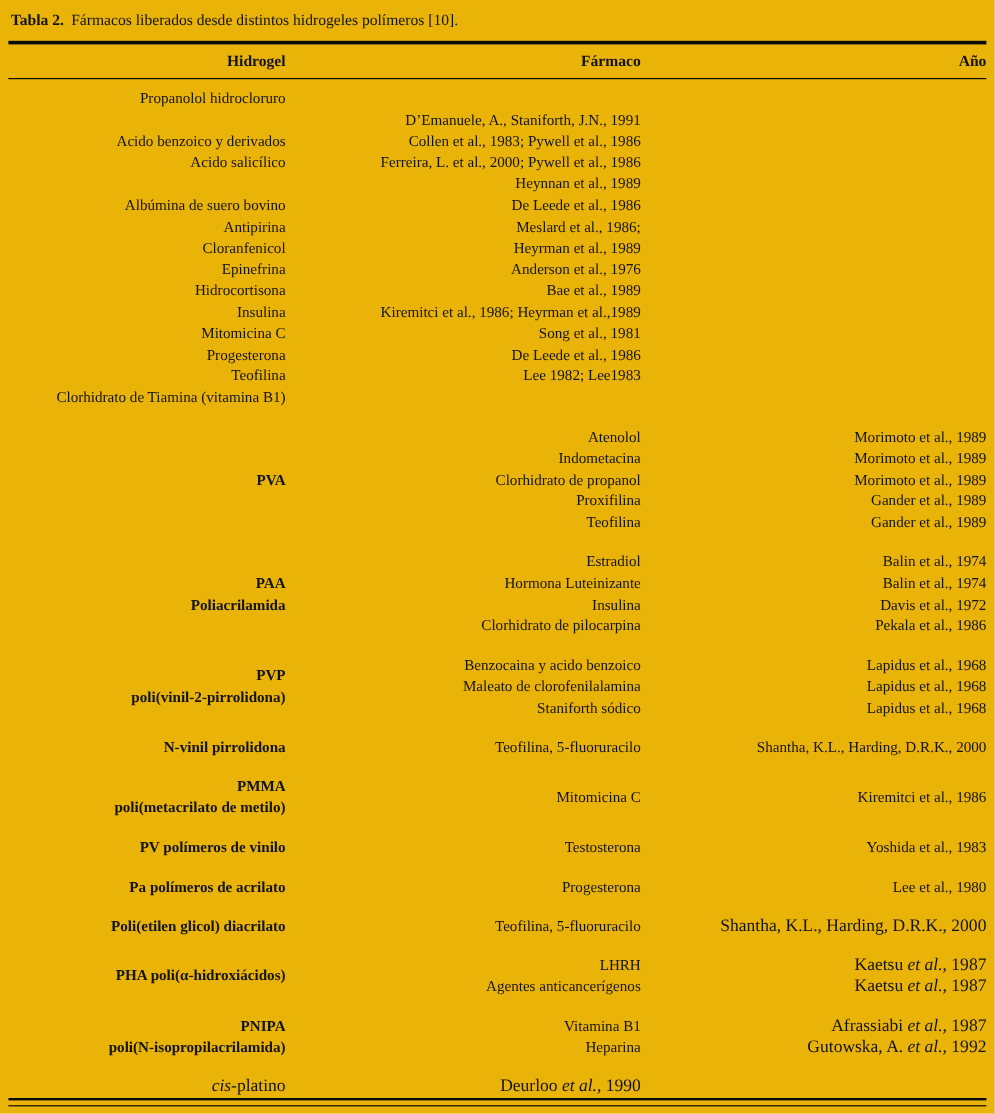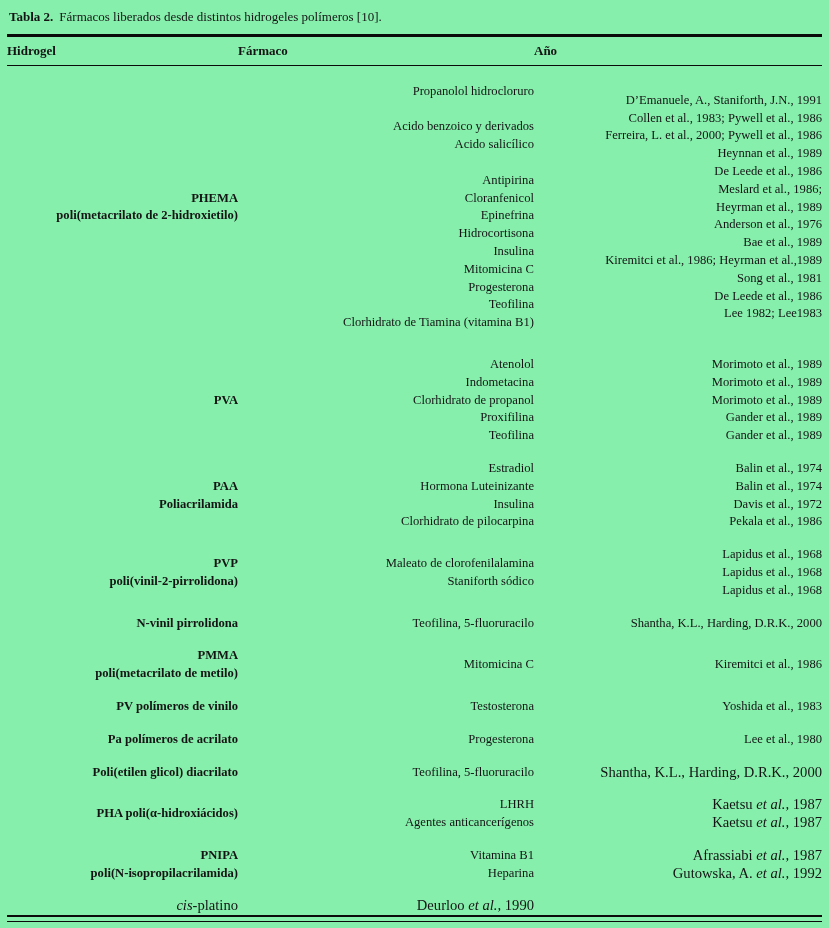--- a/index.html
+++ b/index.html
@@ -1,23 +1,23 @@
 <!DOCTYPE html>
 <html><head>
 <meta charset="utf-8">
 <style>
   * { margin:0; padding:0; box-sizing:border-box; }
   html,body { background:#ffffff; }
   body { width:829px; height:928px; font-family:"Liberation Serif", serif; color:#141414; }
-  .page { width:829px; height:928px; padding:9px 7px 6px 7px; display:flex; flex-direction:column; background:#86efac; }
+  .page { width:829px; height:928px; padding:9px 7px 6px 7px; display:flex; flex-direction:column; background:#eab308; }
   .caption { font-size:13px; line-height:16px; padding-left:2px; white-space:nowrap; }
   .caption .cap-label { font-weight:bold; margin-right:6px; }
   .rule-top { border-top:3.2px solid #0a0a0a; margin-top:9px; }
   .header-row { display:grid; grid-template-columns:231px 296px 1fr; padding:6px 0 7px 0; }
-  .header-cell { text-align:left; font-weight:bold; font-size:13px; line-height:15px; }
+  .header-cell { text-align:right; font-weight:bold; font-size:13px; line-height:15px; }
   .rule-under-header { border-top:1.3px solid #0a0a0a; }
   .table-body { flex:1 1 auto; display:flex; flex-direction:column; gap:15px; padding-top:8px; overflow:hidden; }
   .group-row { display:grid; grid-template-columns:231px 296px 1fr; }
   .cell { display:flex; flex-direction:column; justify-content:center;text-align:right; }
   .hydrogel-cell { padding-left:19px; }
   .hydrogel-cell .line { font-weight:bold; }
   .line { height:17.8px; line-height:17.8px; font-size:12.6px; white-space:nowrap; overflow:visible; }
   .line.lg { font-size:14.6px; }
   .it { font-style:italic;margin-top:28px; }
   .bottom-rules { margin-top:auto; }
@@ -38,30 +38,27 @@
   <div class="header-row">
     <div class="header-cell">Hidrogel</div>
     <div class="header-cell">Fármaco</div>
     <div class="header-cell">Año</div>
   </div>
 
   <div class="rule-under-header"></div>
 
   <div class="table-body" id="table-body">
       <div class="group-row">
-        <div class="cell hydrogel-cell">
-          <div class="line">PHEMA</div>
-          <div class="line">poli(metacrilato de 2-hidroxietilo)</div>
-        </div>
         <div class="cell farmaco-cell">
           <div class="line">Propanolol hidrocloruro</div>
           <div class="line">&nbsp;</div>
           <div class="line">Acido benzoico y derivados</div>
           <div class="line">Acido salicílico</div>
           <div class="line">&nbsp;</div>
+          <div class="line">Albúmina de suero bovino</div>
           <div class="line">Antipirina</div>
           <div class="line">Cloranfenicol</div>
           <div class="line">Epinefrina</div>
           <div class="line">Hidrocortisona</div>
           <div class="line">Insulina</div>
           <div class="line">Mitomicina C</div>
           <div class="line">Progesterona</div>
           <div class="line">Teofilina</div>
           <div class="line">Clorhidrato de Tiamina (vitamina B1)</div>
         </div>
@@ -119,20 +116,21 @@
           <div class="line">Davis et al., 1972</div>
           <div class="line">Pekala et al., 1986</div>
         </div>
       </div>
       <div class="group-row">
         <div class="cell hydrogel-cell">
           <div class="line">PVP</div>
           <div class="line">poli(vinil-2-pirrolidona)</div>
         </div>
         <div class="cell farmaco-cell">
+          <div class="line">Benzocaina y acido benzoico</div>
           <div class="line">Maleato de clorofenilalamina</div>
           <div class="line">Staniforth sódico</div>
         </div>
         <div class="cell ano-cell">
           <div class="line">Lapidus et al., 1968</div>
           <div class="line">Lapidus et al., 1968</div>
           <div class="line">Lapidus et al., 1968</div>
         </div>
       </div>
       <div class="group-row">

